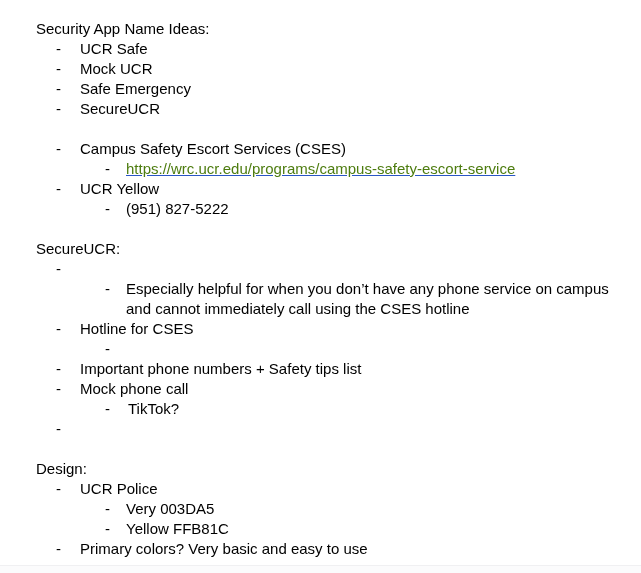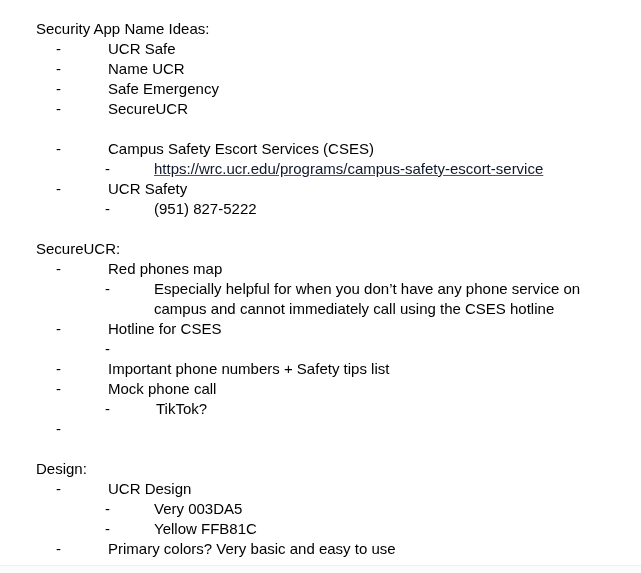--- a/index.html
+++ b/index.html
@@ -52,39 +52,38 @@
     display: flex;
     align-items: flex-start;
   }
   .row .dash {
     flex: 0 0 auto;
     text-align: left;
   }
   .row .txt {
     flex: 1 1 auto;
     white-space: pre-wrap;
-    margin-left: 28px;
   }
 
   
   .lvl1 .dash { width: 24px; margin-left: 56px; }
   .lvl1 .txt  { padding-right: 18px; }
 
   
   .lvl2 .dash { width: 21px; margin-left: 105px; }
   .lvl2 .txt  { padding-right: 18px; }
 
   
   .lvl2 .dash.wide { width: 23px; }
 
   .spacer { height: 20px; }
 
   
   .link {
-    color: #0f172a;
+    color: #4d7c0f;
     text-decoration: underline;
     text-decoration-color: #2a56c6;
     cursor: pointer;
   }
 
   
   .misspelled {
     text-decoration-style: wavy;
     text-decoration-color: #d93025;
     text-decoration-thickness: 1px;
@@ -96,52 +95,51 @@
 
 <div class="page">
   <div class="doc-body" id="doc-body">
       <div class="heading">Security App Name Ideas:</div>
       <div class="row lvl1">
         <span class="dash">-</span>
         <span class="txt">UCR Safe</span>
       </div>
       <div class="row lvl1">
         <span class="dash">-</span>
-        <span class="txt">Name UCR</span>
+        <span class="txt">Mock UCR</span>
       </div>
       <div class="row lvl1">
         <span class="dash">-</span>
         <span class="txt">Safe Emergency</span>
       </div>
       <div class="row lvl1">
         <span class="dash">-</span>
         <span class="txt">SecureUCR</span>
       </div>
       <div class="spacer"></div>
       <div class="row lvl1">
         <span class="dash">-</span>
         <span class="txt">Campus Safety Escort Services (CSES)</span>
       </div>
       <div class="row lvl2">
         <span class="dash">-</span>
         <span class="txt"><span class="link">https://wrc.ucr.edu/programs/campus-safety-escort-service</span></span>
       </div>
       <div class="row lvl1">
         <span class="dash">-</span>
-        <span class="txt">UCR Safety</span>
+        <span class="txt">UCR Yellow</span>
       </div>
       <div class="row lvl2">
         <span class="dash">-</span>
         <span class="txt">(951) 827-5222</span>
       </div>
       <div class="spacer"></div>
       <div class="heading">SecureUCR:</div>
       <div class="row lvl1">
         <span class="dash">-</span>
-        <span class="txt">Red phones map</span>
       </div>
       <div class="row lvl2">
         <span class="dash">-</span>
         <span class="txt">Especially helpful for when you don’t have any phone service on campus and cannot immediately call using the CSES hotline</span>
       </div>
       <div class="row lvl1">
         <span class="dash">-</span>
         <span class="txt"><span>Hotline for </span><span class="misspelled">CSES</span></span>
       </div>
       <div class="row lvl2">
@@ -159,21 +157,21 @@
         <span class="dash wide">-</span>
         <span class="txt">TikTok?</span>
       </div>
       <div class="row lvl1">
         <span class="dash">-</span>
       </div>
       <div class="spacer"></div>
       <div class="heading">Design:</div>
       <div class="row lvl1">
         <span class="dash">-</span>
-        <span class="txt">UCR Design</span>
+        <span class="txt">UCR Police</span>
       </div>
       <div class="row lvl2">
         <span class="dash">-</span>
         <span class="txt">Very 003DA5</span>
       </div>
       <div class="row lvl2">
         <span class="dash">-</span>
         <span class="txt">Yellow FFB81C</span>
       </div>
       <div class="row lvl1">

